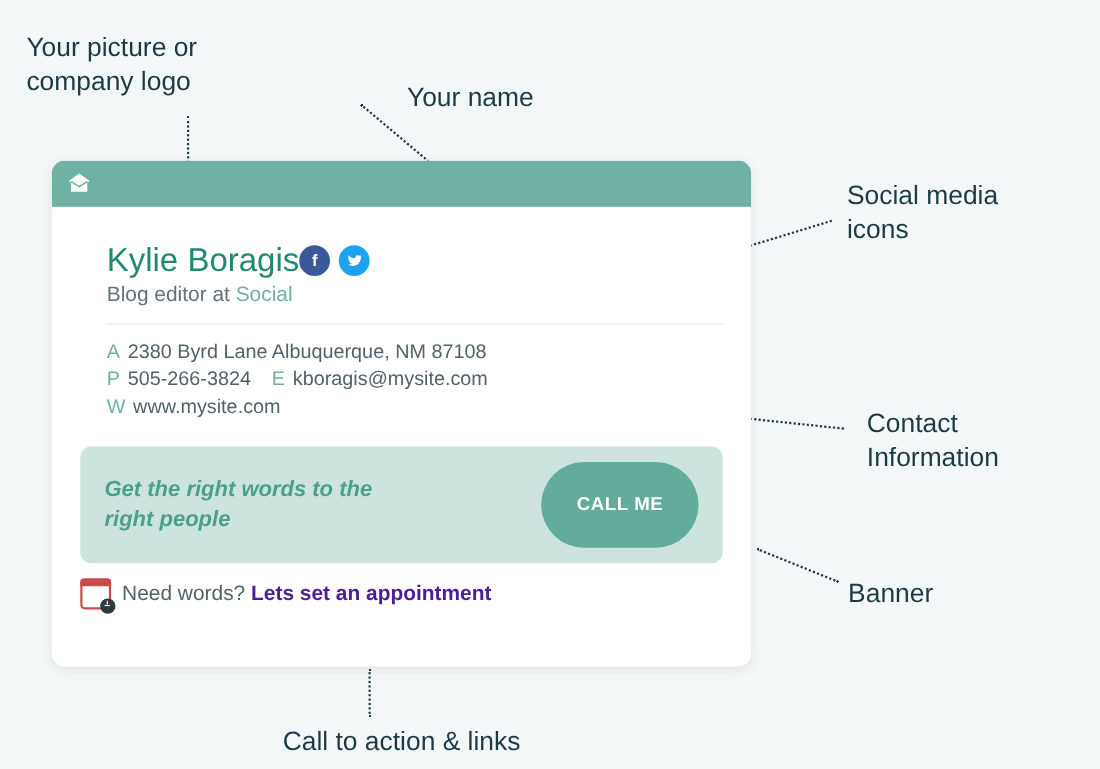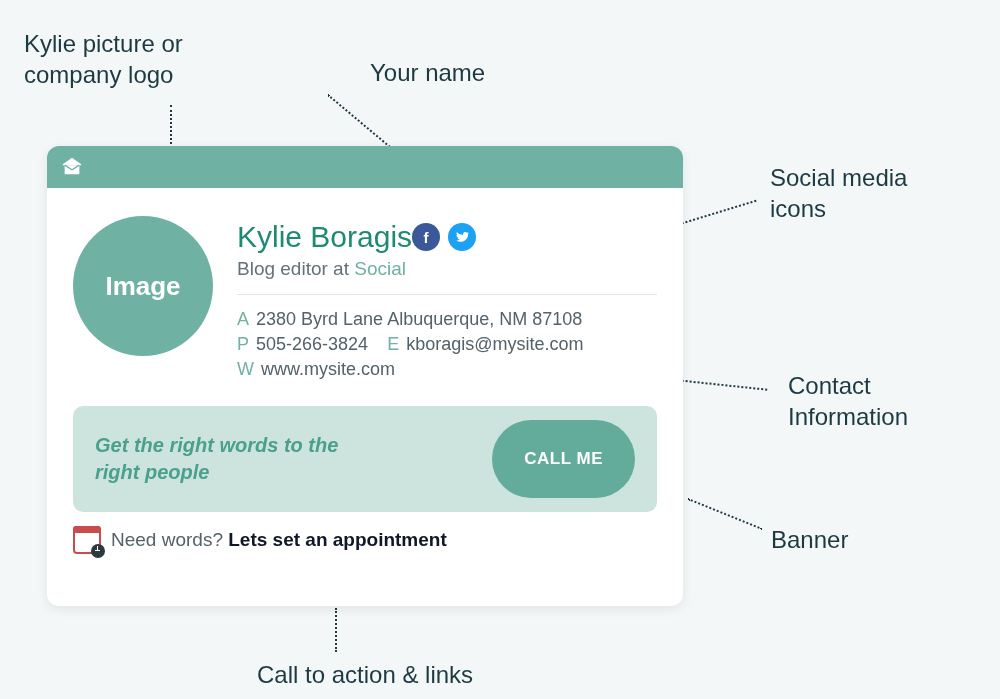--- a/index.html
+++ b/index.html
@@ -151,36 +151,36 @@
 
   
   .cta-row {
     display:flex;
     align-items:center;
     margin-top: 14px;
     gap: 10px;
     font-size: 19px;
   }
   .cta-text { color:#53626a; }
-  .cta-link { color:#0f172a; font-weight:600; }
+  .cta-link { color:#4c1d95; font-weight:600; }
 
   .cal-icon { position: relative; width: 28px; height: 28px; }
   .cal-base { position:absolute; inset:0; border:2px solid #c94b4b; border-radius:4px; background:#fff; }
   .cal-top  { position:absolute; left:0; right:0; top:0; height:7px; background:#c94b4b; border-radius:3px 3px 0 0; }
   .cal-clock{ position:absolute; right:-4px; bottom:-4px; width:14px; height:14px; border-radius:50%; background:#2d3a40; }
   .cal-hand { position:absolute; right:1px; bottom:3px; width:5px; height:1.5px; background:#fff; }
   .cal-hand2{ position:absolute; right:3px; bottom:3px; width:1.5px; height:5px; background:#fff; }
 
 </style>
 </head>
 <body>
 
-<div class="annot" style="left:24px; top:28px; white-space:pre;">Kylie picture or
+<div class="annot" style="left:24px; top:28px; white-space:pre;">Your picture or
 company logo</div>
-<div class="annot" style="left:370px; top:57px;">Your name</div>
+<div class="annot" style="left:370px; top:73px;">Your name</div>
 <div class="annot" style="left:770px; top:162px; white-space:pre;">Social media
 icons</div>
 <div class="annot" style="left:788px; top:370px; white-space:pre;">Contact
 Information</div>
 <div class="annot" style="left:771px; top:524px;">Banner</div>
 <div class="annot" style="left:257px; top:659px;">Call to action &amp; links</div>
 
 <div class="leader" style="left:170px; top:105px; width:2px; height:115px; border-top:none; border-left:2px dotted #1d3a43;"></div>
 
 <div class="leader" style="left:328px; top:94px; width:120px; transform:rotate(40deg); transform-origin:left center;"></div>
@@ -197,23 +197,20 @@
   <div class="card-header">
     <svg class="mail-icon" viewBox="0 0 24 24" fill="currentColor">
       <path d="M12 2 L22 9 V10 H2 V9 Z" fill="#fff"></path>
       <path d="M4 10 H20 V20 H4 Z" fill="#fff"></path>
       <path d="M4 10 L12 15 L20 10" fill="none" stroke="#6fb2a4" stroke-width="1.5"></path>
     </svg>
   </div>
 
   <div class="card-body">
     <div class="top-row">
-      <div class="avatar">
-        <span>Image</span>
-      </div>
 
       <div class="details">
         <div class="name-row">
           <div class="name">Kylie Boragis</div>
           <div class="socials">
             <a class="soc fb">f</a>
             <a class="soc tw">
               <svg viewBox="0 0 24 24" width="16" height="16" fill="#fff">
                   <path d="M22 5.9c-.7.3-1.5.6-2.3.7.8-.5 1.5-1.3 1.8-2.2-.8.5-1.6.8-2.6 1-1.5-1.6-4-1.1-5 .8-.4.8-.5 1.7-.3 2.5C9.4 8.5 6.4 6.9 4.3 4.4c-1 1.8-.5 4 1.2 5.1-.6 0-1.2-.2-1.8-.5 0 1.9 1.3 3.5 3.2 3.9-.6.2-1.2.2-1.8.1.5 1.6 2 2.7 3.7 2.7-1.6 1.2-3.5 1.8-5.5 1.6 1.9 1.2 4.1 1.9 6.3 1.9 7.6 0 11.9-6.4 11.6-12.2.8-.6 1.5-1.3 2-2.1z"></path>
                 </svg>

